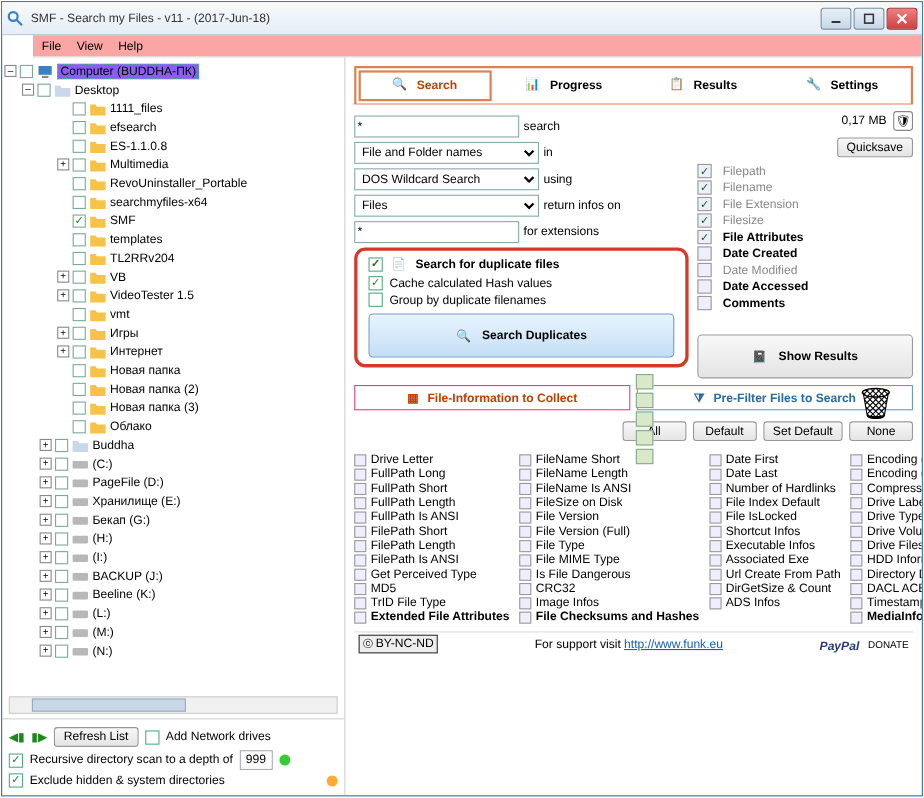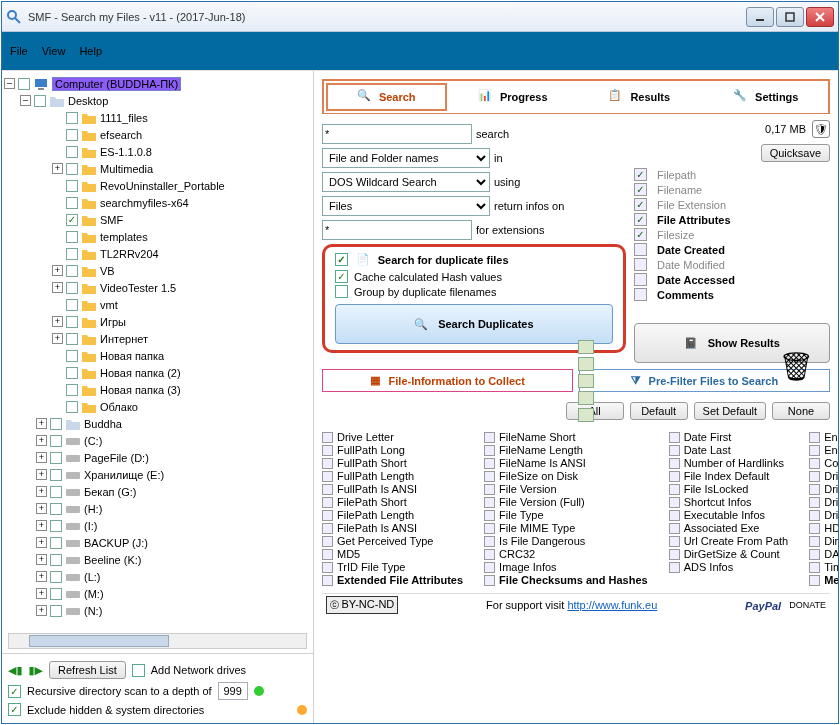--- a/index.html
+++ b/index.html
@@ -6,21 +6,21 @@
 body { background: #fff; width: 840px; height: 725px; overflow: hidden; position: relative; }
 
 .window { border: 1px solid #2a6fb0; width: 838px; height: 723px; margin: 1px; background: #fff; display: flex; flex-direction: column; }
 .titlebar { height: 30px; background: linear-gradient(#f7f9fc, #e5edf7); display: flex; align-items: center; padding: 0 4px; border-bottom: 1px solid #b8c8dc; }
 .titlebar .icon { width: 16px; height: 16px; margin-right: 6px; display: inline-block; }
 .titlebar .title { flex: 1; color: #333; }
 .titlebar .win-btn { width: 28px; height: 20px; margin-left: 2px; border: 1px solid #7b8ea3; border-radius: 3px; display: flex; align-items: center; justify-content: center; cursor: pointer; background: linear-gradient(#e8f0f8,#c8d8e8); }
 .titlebar .win-btn.close { background: linear-gradient(#f08080,#d04040); border-color:#a03030; color:#fff; }
 .titlebar .win-btn svg { width: 10px; height: 10px; }
 
-.menubar { height: 39px; display: flex; align-items: center; padding: 0 8px; gap: 14px; border-bottom: 1px solid #e0e0e0; background:#0369a1; }
+.menubar { height: 20px; display: flex; align-items: center; padding: 0 8px; gap: 14px; border-bottom: 1px solid #e0e0e0; background:#fca5a5;margin-left:28px; }
 .menubar span { cursor: pointer; }
 
 .content { flex: 1; display: flex; overflow: hidden; }
 .left-pane { width: 312px; border-right: 1px solid #d0d0d0; display: flex; flex-direction: column; }
 .tree-wrap { flex: 1; overflow: auto; padding: 4px 2px; }
 .tree { list-style: none; }
 .tree li { white-space: nowrap; display: flex; align-items: center; height: 17px; }
 .tree .exp { width: 11px; height: 11px; border:1px solid #888; font-size:9px; line-height:9px; text-align:center; margin-right:3px; background:#fff; cursor:pointer; display:inline-flex; align-items:center; justify-content:center;}
 .tree .noexp { width:11px; margin-right:3px; display:inline-block;}
 .tree .cb { width: 12px; height: 12px; border:1px solid #7a9; margin-right:3px; display:inline-flex; align-items:center; justify-content:center; background:#fff;}
@@ -71,21 +71,21 @@
 .show-results{ height:40px; background:linear-gradient(#f8f8f8,#e4e4e4); border:1px solid #999; border-radius:4px; display:flex; align-items:center; justify-content:center; gap:10px; font-weight:bold; font-size:13px; cursor:pointer;}
 
 .section-head { border:1px solid #d48; padding:4px; text-align:center; color:#c04000; font-weight:bold; display:flex; align-items:center; justify-content:center; gap:8px;}
 .section-head.blue{border-color:#6a9acb; color:#2a6aa0;}
 .two-col{display:flex; gap:6px;}
 .two-col>div{flex:1;}
 
 .btn-row{display:flex; gap:6px; justify-content:flex-end; margin:4px 0;}
 .btn-row .btn{flex:0 0 auto; min-width:58px; text-align:center;}
 
-.cols4 { display:flex; gap:21px; font-size:10px; }
+.cols4 { display:flex; gap:9px; font-size:10px; }
 .cols4 .col{flex:1;}
 .cols4 .item{display:flex;align-items:center;gap:4px;margin:1px 0;white-space:nowrap;}
 .cols4 .ck3{width:11px;height:11px;border:1px solid #999;background:#eef;flex-shrink:0;}
 
 .footer{display:flex;align-items:center;gap:8px;padding:2px 4px;border-top:1px solid #ddd;}
 .footer .link{color:#1060c0;text-decoration:underline;cursor:pointer;}
 .cc-badge{border:1px solid #333;padding:1px 3px;font-size:9px;background:#eee;}
 .paypal{font-weight:bold;font-style:italic;color:#253a7a;font-size:14px;}
 
 .mini-icons{display:flex;flex-direction:column;gap:3px;position:absolute;left:578px;top:340px;}
@@ -560,26 +560,26 @@
               </div>
             <div>
                 <span class="ck2 on gray"></span>
                 <span class="gray">Filename</span>
               </div>
             <div>
                 <span class="ck2 on gray"></span>
                 <span class="gray">File Extension</span>
               </div>
             <div>
+                <span class="ck2 on gray"></span>
+                <span class="gray">Filesize</span>
+              </div>
+            <div>
                 <span class="ck2 on"></span>
                 <span class="bold">File Attributes</span>
-              </div>
-            <div>
-                <span class="ck2 on gray"></span>
-                <span class="gray">Filesize</span>
               </div>
             <div>
                 <span class="ck2"></span>
                 <span class="bold">Date Created</span>
               </div>
             <div>
                 <span class="ck2 gray"></span>
                 <span class="gray">Date Modified</span>
               </div>
             <div>

